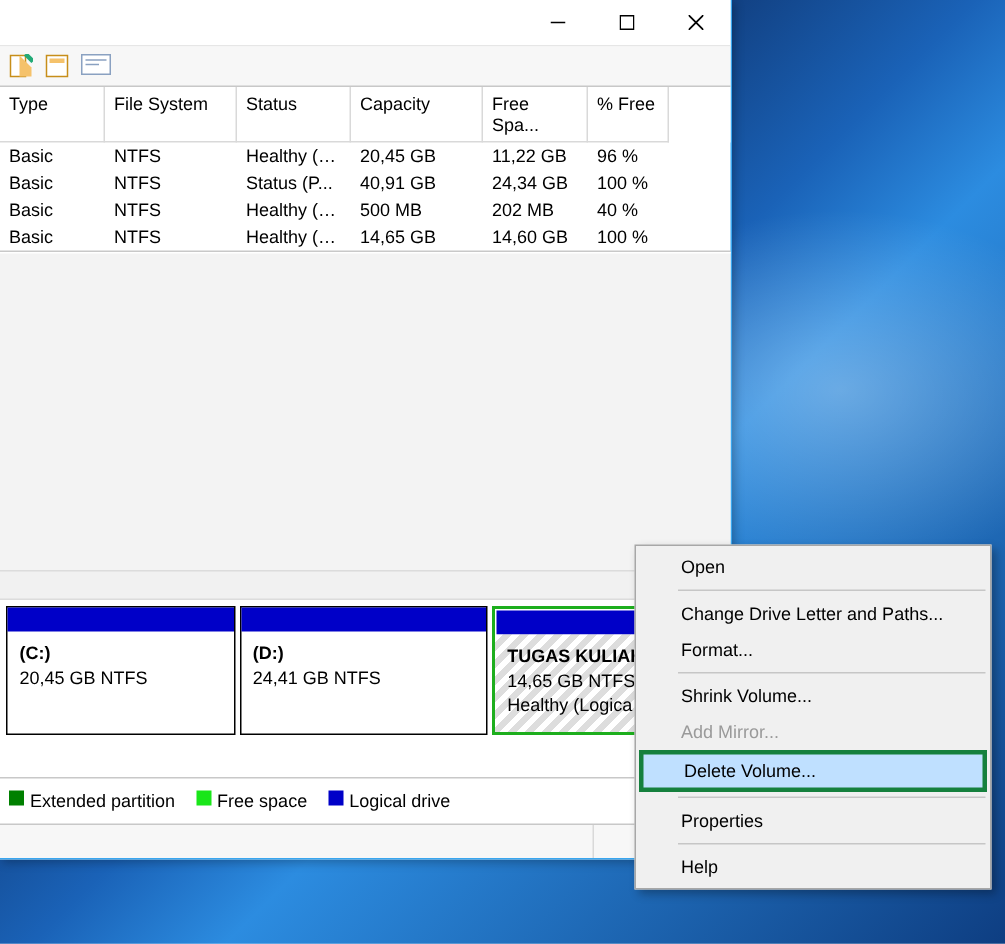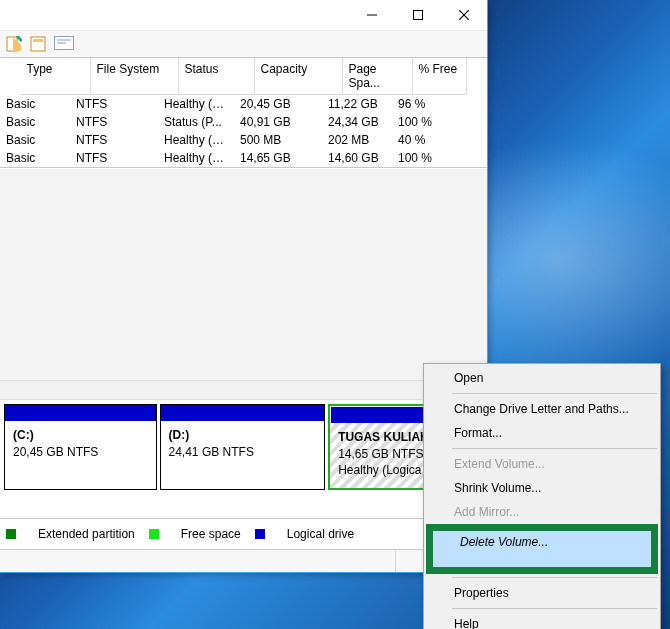--- a/index.html
+++ b/index.html
@@ -73,21 +73,20 @@
   }
 
   
   .list-pane {
     flex: 0 0 auto;
     border-bottom:1px solid #c8c8c8;
   }
   .list-header {
     display:flex;
     background:#fff;
-    justify-content:center;
   }
   .list-header .col {
     border-right:1px solid #d9d9d9;
     border-bottom:1px solid #d9d9d9;
     padding:4px 6px;
     color:#000;
     background:#fff;
     font-weight:400;
     box-sizing:border-box;
   }
@@ -171,21 +170,21 @@
   .legend {
     padding:8px 6px;
     border-top:1px solid #c8c8c8;
     display:flex;
     gap:14px;
     align-items:center;
     margin-top:24px;
     border-bottom:1px solid #c8c8c8;
   }
   .legend .swatch{width:10px;height:10px;display:inline-block;margin-right:4px;vertical-align:middle;}
-  .legend .item{display:flex;align-items:center;gap:18px;}
+  .legend .item{display:flex;}
 
   .statusbar {
     height:22px;
     background:#f7f7f7;
     display:flex;
   }
   .statusbar div{border-right:1px solid #d9d9d9;flex:1;}
 
   
   .context-menu {
@@ -198,21 +197,21 @@
     box-shadow:3px 3px 6px rgba(0,0,0,0.3);
     padding:2px;
     font-size:12px;
   }
   .context-menu .mi {
     padding:5px 20px 5px 28px;
     color:#000;
     white-space:nowrap;
   }
   .context-menu .mi.disabled { color:#9a9a9a; }
-  .context-menu .mi.hover { background:#bfe0ff; border:7px solid #15803d; padding:4px 19px 18px 27px;font-style:italic;}
+  .context-menu .mi.hover { background:#bfe0ff; border:3px solid #15803d; padding:4px 19px 4px 27px;}
   .context-menu .sep {
     height:1px;
     background:#c6c6c6;
     margin:3px 1px 3px 26px;
   }
 </style>
 </head>
 <body>
 
 <div class="app-window">
@@ -258,21 +257,21 @@
         </svg>
     </span>
   </div>
 
   <div class="list-pane">
     <div class="list-header">
       <div class="col c-type">Type</div>
       <div class="col c-fs">File System</div>
       <div class="col c-status">Status</div>
       <div class="col c-cap">Capacity</div>
-      <div class="col c-free">Page Spa...</div>
+      <div class="col c-free">Free Spa...</div>
       <div class="col c-pct">% Free</div>
     </div>
     <div class="list-body" id="list-body">
         <div class="list-row">
           <div class="cell c-type">Basic</div>
           <div class="cell c-fs">NTFS</div>
           <div class="cell c-status">Healthy (B...</div>
           <div class="cell c-cap">20,45 GB</div>
           <div class="cell c-free">11,22 GB</div>
           <div class="cell c-pct">96 %</div>
@@ -365,21 +364,20 @@
   </div>
 
 </div>
 
 <div class="context-menu">
   <div class="mi">Open</div>
   <div class="sep"></div>
   <div class="mi">Change Drive Letter and Paths...</div>
   <div class="mi">Format...</div>
   <div class="sep"></div>
-  <div class="mi disabled">Extend Volume...</div>
   <div class="mi">Shrink Volume...</div>
   <div class="mi disabled">Add Mirror...</div>
   <div class="mi hover">Delete Volume...</div>
   <div class="sep"></div>
   <div class="mi">Properties</div>
   <div class="sep"></div>
   <div class="mi">Help</div>
 </div>
 
 </body></html>

